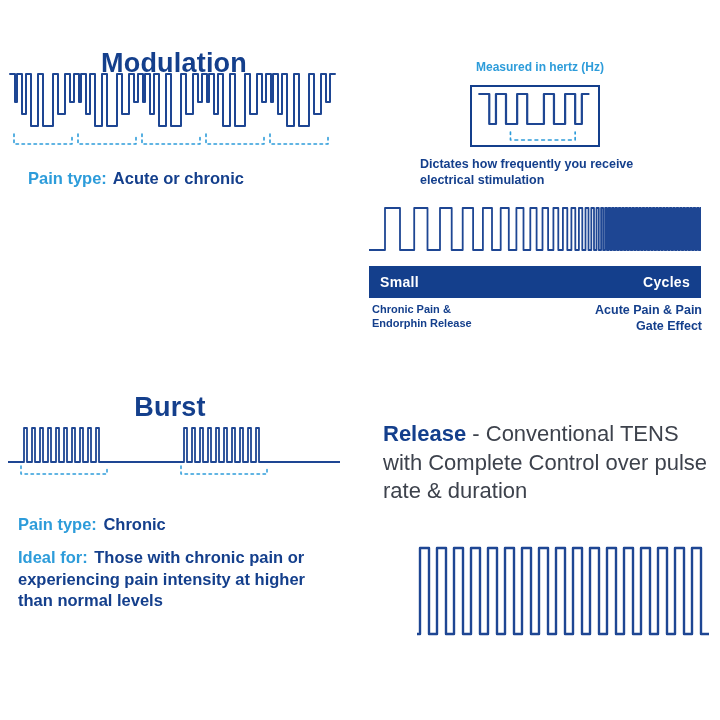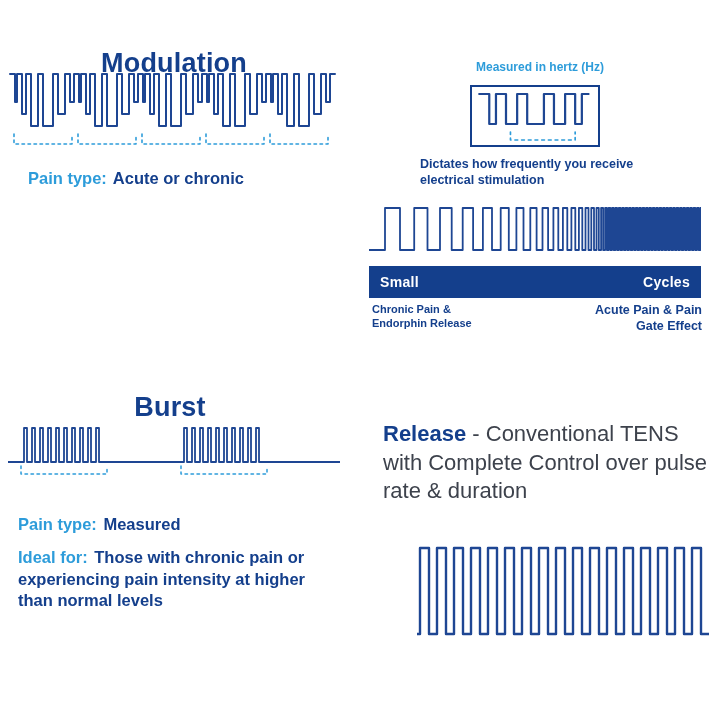--- a/index.html
+++ b/index.html
@@ -88,21 +88,21 @@
 
   <svg id="burst-wave" width="332" height="58" viewBox="0 0 332 58">
       <path d="M0 40H16V6H19V40H24V6H27V40H32V6H35V40H40V6H43V40H48V6H51V40H56V6H59V40H64V6H67V40H72V6H75V40H80V6H83V40H88V6H91V40H96H176V6H179V40H184V6H187V40H192V6H195V40H200V6H203V40H208V6H211V40H216V6H219V40H224V6H227V40H232V6H235V40H240V6H243V40H248V6H251V40H256H332" fill="none" stroke="#1e4693" stroke-width="1.8" stroke-linejoin="round" stroke-linecap="round"></path>
       <path d="M13 44V52H99V44" fill="none" stroke="#2d9cda" stroke-width="1.5" stroke-linejoin="round" stroke-linecap="round" stroke-dasharray="2.5 3.5"></path>
       <path d="M173 44V52H259V44" fill="none" stroke="#2d9cda" stroke-width="1.5" stroke-linejoin="round" stroke-linecap="round" stroke-dasharray="2.5 3.5"></path>
     </svg>
 
   <div class="infoblock" id="burst-text">
     <p class="info">
       <span class="lbl">Pain type:</span>
-      <span>Measured</span>
+      <span>Chronic</span>
     </p>
     <p class="info">
       <span class="lbl">Ideal for:</span>
       <span>Those with chronic pain or experiencing pain intensity at higher than normal levels</span>
     </p>
   </div>
 
   <p id="normal-para">
     <span class="t1">Release</span>
     <span>- Conventional TENS with Complete Control over pulse rate &amp; duration</span>

